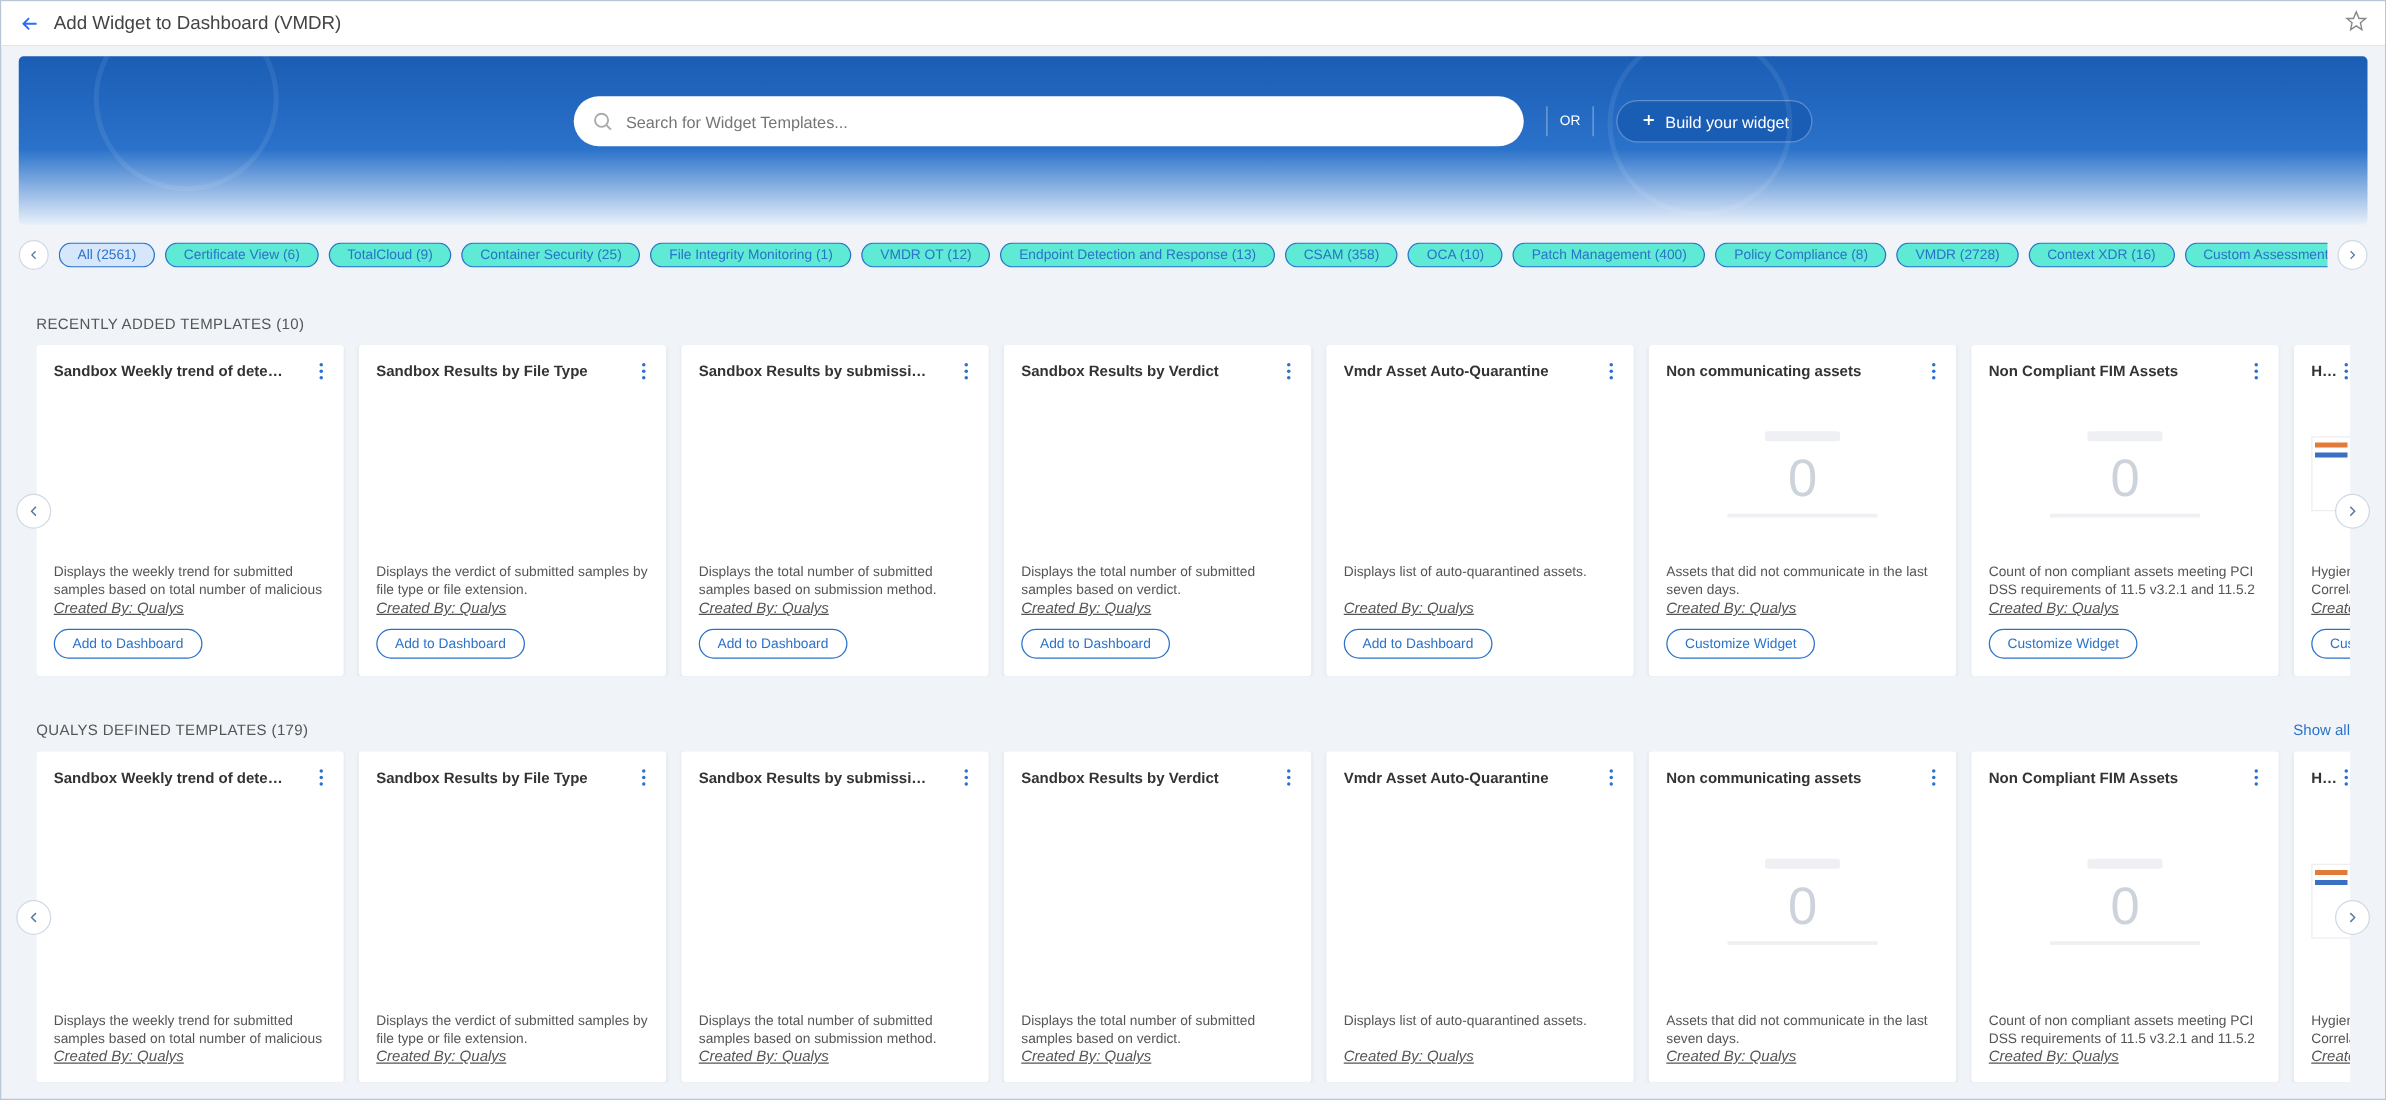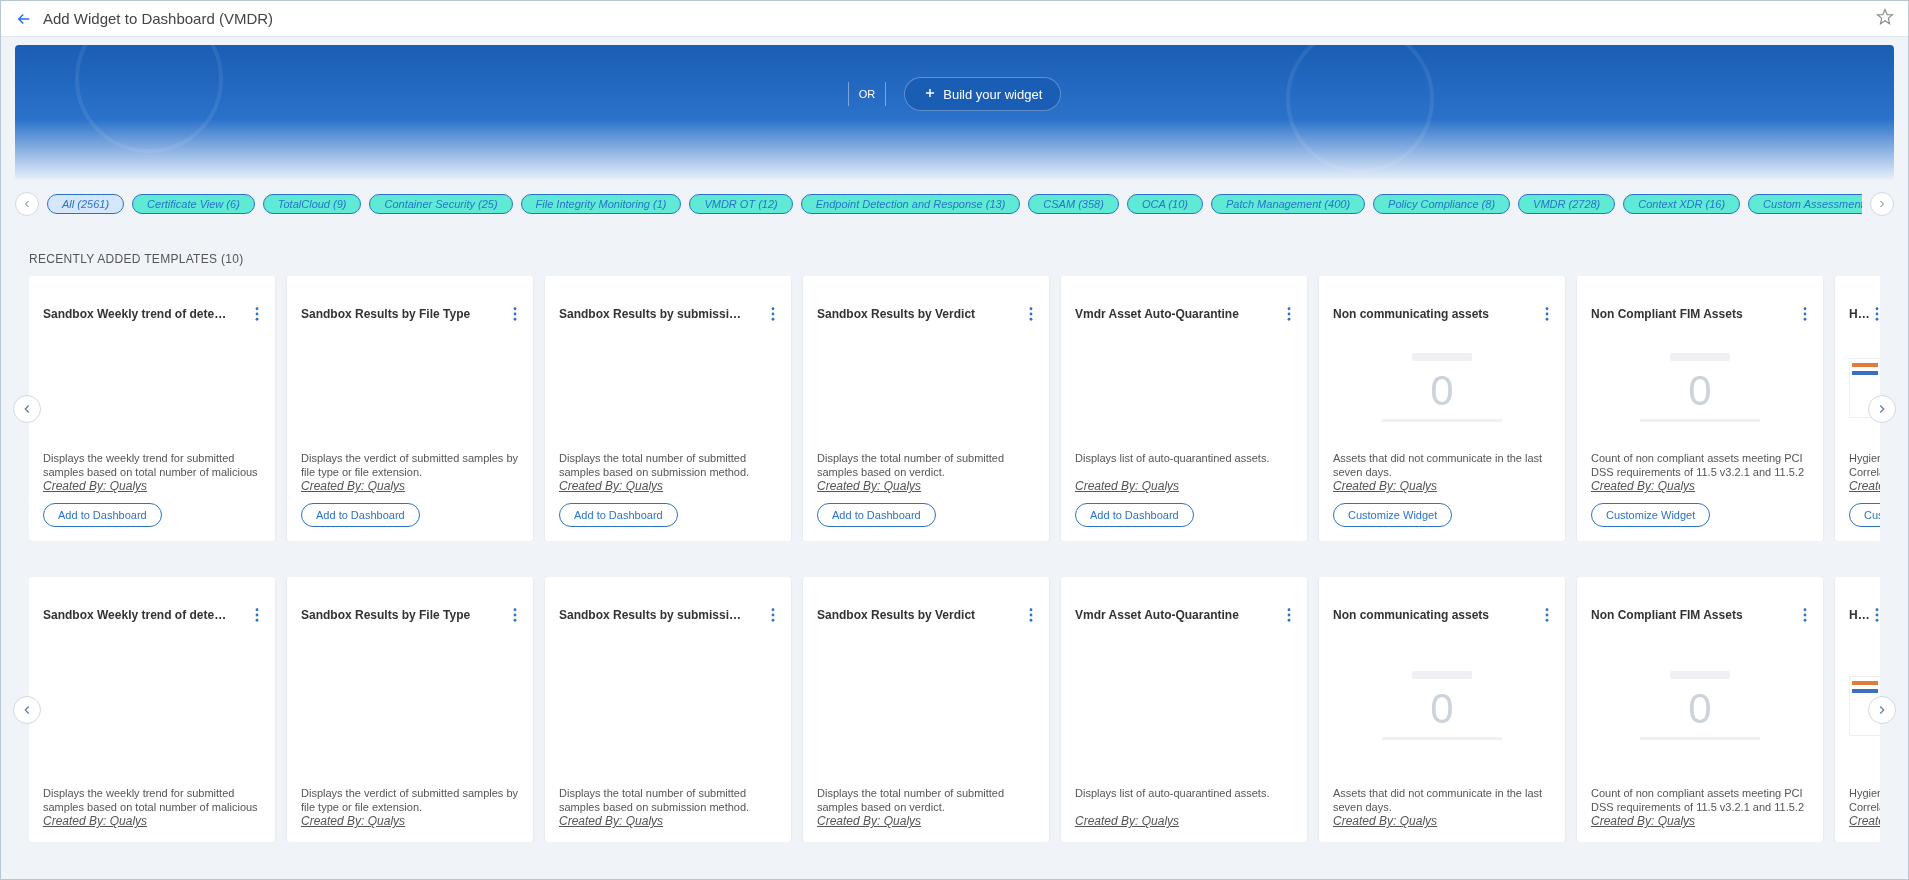--- a/index.html
+++ b/index.html
@@ -99,21 +99,20 @@
   gap: 6px;
   cursor: pointer;
 }
 
 .categories-row {
   margin: 12px 14px 0 14px;
   display: flex;
   align-items: center;
   gap: 8px;
   position: relative;
-  font-style: italic;
 }
 .cat-scroll-btn {
   width: 24px; height: 24px;
   border-radius: 50%;
   background: #fff;
   border: 1px solid #d0d9e4;
   display: flex; align-items:center; justify-content:center;
   cursor: pointer;
   color: #5a7a9c;
   flex-shrink: 0;
@@ -179,21 +178,21 @@
 }
 .car-btn.left { left: -16px; }
 .car-btn.right { right: -16px; }
 
 .card {
   width: 246px;
   flex-shrink: 0;
   background: #fff;
   border-radius: 3px;
   box-shadow: 0 1px 3px rgba(0,0,0,0.08);
-  padding: 31px 14px 14px 14px;
+  padding: 14px 14px 14px 14px;
   display: flex;
   flex-direction: column;
   height: 265px;
 }
 .card-head {
   display: flex;
   justify-content: space-between;
   align-items: flex-start;
 }
 .card-title {
@@ -274,20 +273,29 @@
   </div>
   <span class="star-icon">
     <svg width="18" height="18" viewBox="0 0 24 24" fill="none" stroke="currentColor" stroke-width="1.5">
         <path d="M12 2l3 7h7l-5.5 4.5L18 21l-6-4-6 4 1.5-7.5L2 9h7z"></path>
       </svg>
   </span>
 </div>
 
 <div class="banner">
   <div class="banner-controls">
+    <div class="search-wrap">
+      <span class="search-icon-svg">
+        <svg width="18" height="18" viewBox="0 0 24 24" fill="none" stroke="currentColor" stroke-width="2">
+            <circle cx="11" cy="11" r="7"></circle>
+            <path d="M21 21l-5-5"></path>
+          </svg>
+      </span>
+      <input class="search-input" placeholder="Search for Widget Templates..." style="">
+    </div>
     <span class="or-sep">OR</span>
     <button class="build-btn">
       <span>
         <svg width="14" height="14" viewBox="0 0 24 24" fill="none" stroke="currentColor" stroke-width="2.5">
             <path d="M12 5v14M5 12h14"></path>
           </svg>
       </span>
       <span>Build your widget</span>
     </button>
   </div>
@@ -462,20 +470,24 @@
       </div>
     <div class="car-btn right">
       <svg width="14" height="14" viewBox="0 0 24 24" fill="none" stroke="currentColor" stroke-width="2">
           <path d="M9 18l6-6-6-6"></path>
         </svg>
     </div>
   </div>
 </div>
 
 <div class="section">
+  <div class="section-header">
+    <div class="section-title">QUALYS DEFINED TEMPLATES (179)</div>
+    <span class="show-all">Show all</span>
+  </div>
   <div class="carousel">
     <div class="car-btn left">
       <svg width="14" height="14" viewBox="0 0 24 24" fill="none" stroke="currentColor" stroke-width="2">
           <path d="M15 18l-6-6 6-6"></path>
         </svg>
     </div>
     <div class="carousel-track" id="qualys-track">
         <div class="card">
           <div class="card-head">
             <div class="card-title">Sandbox Weekly trend of dete…</div>

